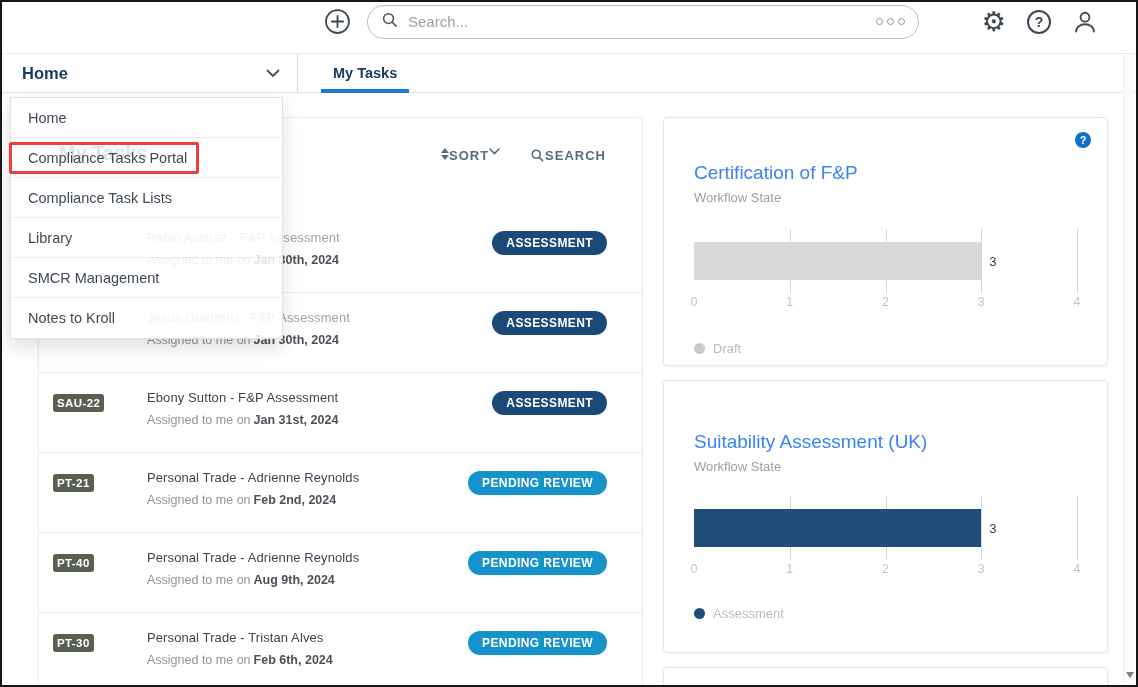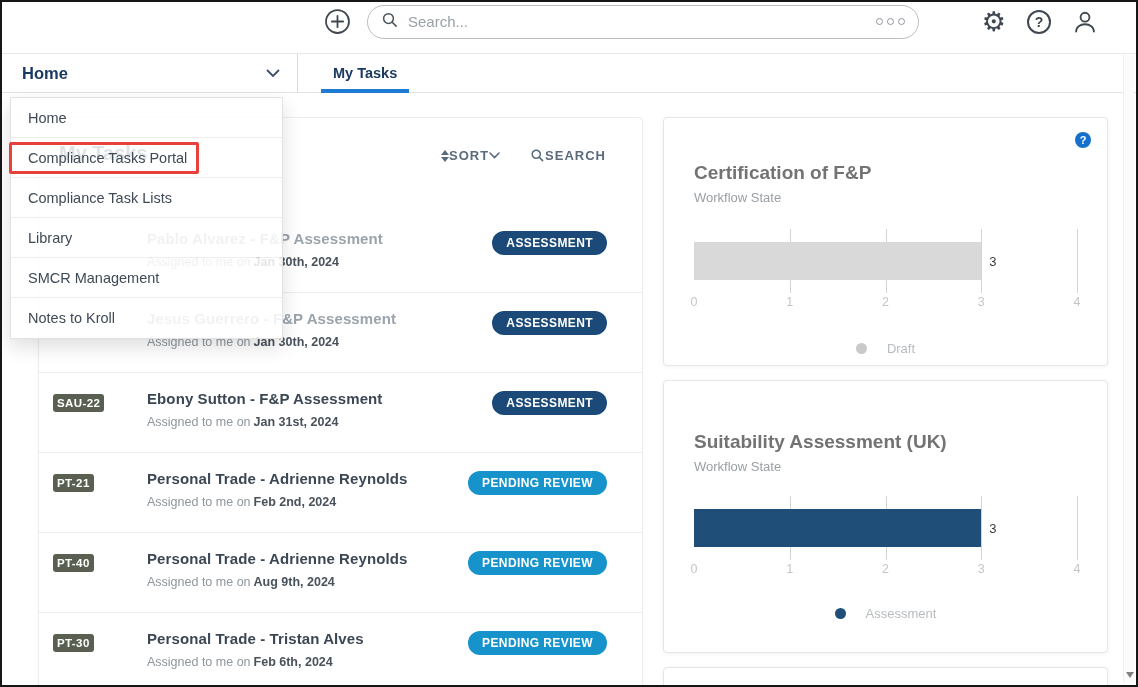--- a/index.html
+++ b/index.html
@@ -24,57 +24,57 @@
   .nav-toggle{width:296px;border-right:1px solid #d9d9d9;display:flex;align-items:center;justify-content:space-between;padding:0 17px 0 20px;cursor:pointer}
   .nav-toggle .lbl{font-size:16.5px;font-weight:700;color:#1b3a61}
   .nav-tab{margin-left:23px;display:flex;align-items:center;padding:0 12px;position:relative;font-size:14.5px;font-weight:600;color:#1b3a61;cursor:pointer}
   .nav-tab.active::after{content:"";position:absolute;left:0;right:0;bottom:-1px;height:4px;background:#1e7ad2}
 
   
   .tasks-card{position:absolute;left:36px;top:115px;width:605px;height:600px;background:#fff;border:1px solid #ececec;border-radius:4px;box-shadow:0 1px 3px rgba(0,0,0,.04)}
   .card-header{position:relative;height:95px}
   .tasks-heading{position:absolute;left:20px;top:24px;font-size:20px;font-weight:700;color:#2d4154}
   .toolbar{position:absolute;right:36px;top:30px;display:flex;align-items:center;gap:30px}
-  .tool{display:flex;align-items:center;cursor:pointer}
+  .tool{display:flex;align-items:flex-start;cursor:pointer}
   .tool-label{font-size:13px;font-weight:700;letter-spacing:1px;color:#5a6b7c}
   .sort-arrows{display:flex;flex-direction:column;gap:2px}
   .tri{width:0;height:0;border-left:4px solid transparent;border-right:4px solid transparent}
   .tri.up{border-bottom:5px solid #5a6b7c}
   .tri.down{border-top:5px solid #5a6b7c}
   #task-list{list-style:none;position:absolute;top:95px;left:0;right:0}
   .task-row{display:flex;align-items:flex-start;height:80px;padding:17px 35px 0 14px;border-bottom:1px solid #ededed;cursor:pointer}
   .task-id-wrap{flex:0 0 94px;padding-top:3px}
   .task-id{display:inline-block;background:#596052;color:#fff;font-size:11.5px;font-weight:700;letter-spacing:.4px;padding:3px 4px;border-radius:3px}
   .task-main{flex:1;min-width:0}
-  .task-title{font-size:15px;font-weight:700;color:#3b4754;letter-spacing:.1px}
+  .task-title{font-size:13px;font-weight:400;color:#3b4754;letter-spacing:.1px}
   .task-row.dimmed .task-title{color:#9aa4ad}
   .task-sub{margin-top:8px;font-size:12.5px;color:#8d969d}
   .task-sub b{color:#49525a;margin-left:3px}
   .pill{flex:none;margin-top:1px;border-radius:13px;padding:5px 14px;color:#fff;font-size:12px;font-weight:700;letter-spacing:.4px;white-space:nowrap}
   .pill.assessment{background:#1b4a78}
   .pill.pending{background:#1793cc}
 
   
   .dashboard{position:absolute;left:661px;top:115px;width:445px}
   .card{background:#fff;border:1px solid #e6e6e6;border-radius:4px;box-shadow:0 1px 4px rgba(0,0,0,.05)}
   .chart-card{position:relative;padding:0 30px;margin-bottom:14px}
   .chart-card.first{height:249px}
   .chart-card.second{height:273px}
   .help-dot{position:absolute;top:14px;right:16px;width:16px;height:16px;border-radius:50%;background:#1470cc;color:#fff;font-size:11px;font-weight:700;display:flex;align-items:center;justify-content:center;cursor:pointer}
-  .chart-title{margin-top:44px;font-size:19px;font-weight:700;color:#737373}
+  .chart-title{margin-top:44px;font-size:19px;font-weight:400;color:#3b82f6}
   .chart-card.second .chart-title{margin-top:50px}
   .chart-subtitle{margin-top:6px;font-size:13px;color:#9aa0a5}
   .plot{position:relative;height:64px;margin-top:24px}
   .chart-card.second .plot{margin-top:22px}
   .gridline{position:absolute;top:0;bottom:0;width:1px;background:#d4d4d4}
   .bar{position:absolute;left:0;top:13px;height:38px}
   .val{position:absolute;top:50%;transform:translateY(-50%);font-size:13px;color:#3c3c3c}
   .xlabels{position:relative;height:20px;margin-top:2px}
   .xlab{position:absolute;top:0;transform:translateX(-50%);font-size:12.5px;color:#c2c6ca}
-  .legend{display:flex;align-items:center;justify-content:center;gap:20px;margin-top:26px}
+  .legend{display:flex;align-items:center;gap:8px;margin-top:26px}
   .chart-card.second .legend{margin-top:24px}
   .ldot{width:11px;height:11px;border-radius:50%}
   .llab{font-size:13px;color:#b8bcbf}
   .sliver{height:40px}
 
   
   .dropdown{position:absolute;left:8px;top:95px;width:273px;background:rgba(255,255,255,.85);border:1px solid #e2e2e2;box-shadow:0 8px 18px rgba(0,0,0,.13);z-index:40}
   .dd-item{height:40px;display:flex;align-items:center;padding-left:17px;font-size:14.5px;color:#3f4a56;border-bottom:1px solid rgba(0,0,0,.07);cursor:pointer}
   .dd-item:last-child{border-bottom:none}
   .annotation-box{position:absolute;left:-2px;width:190px;height:32px;border:3px solid #e8413c;border-radius:2px;pointer-events:none;z-index:5}

